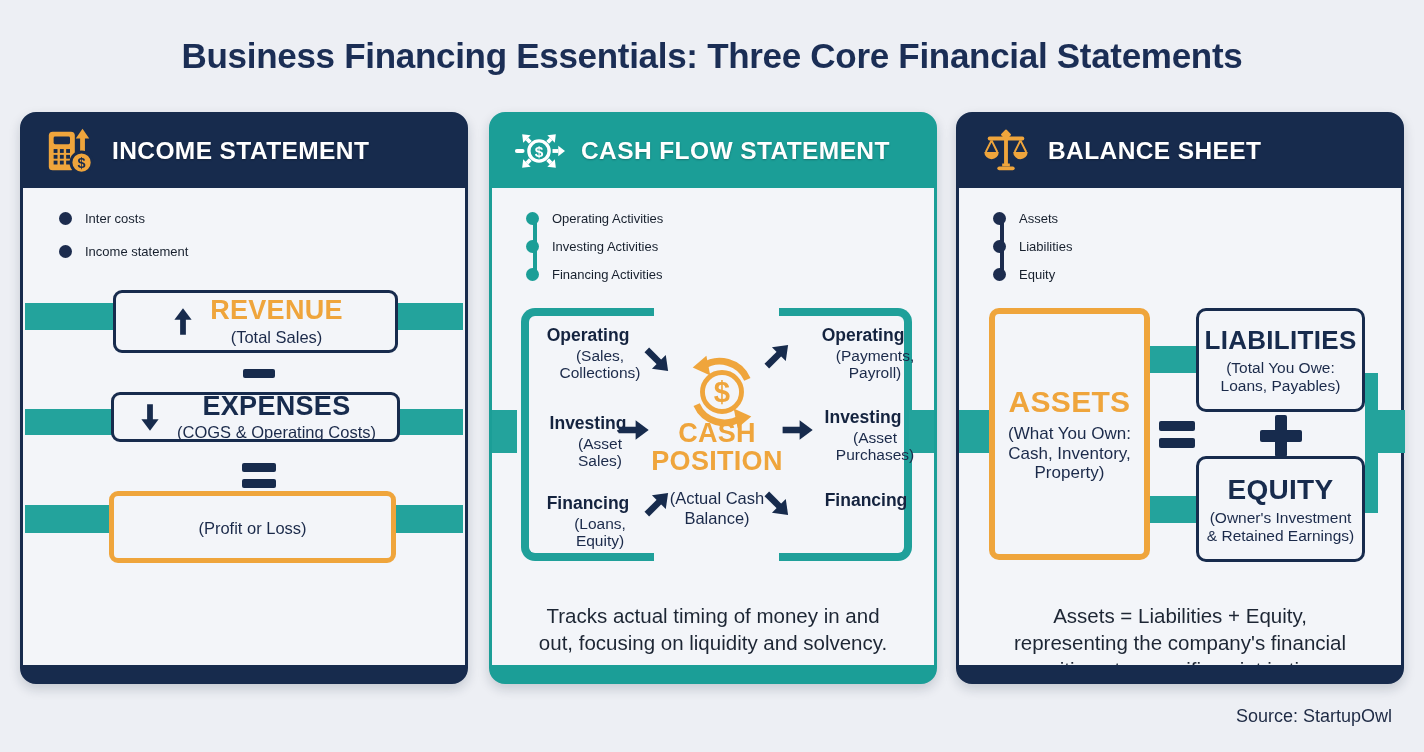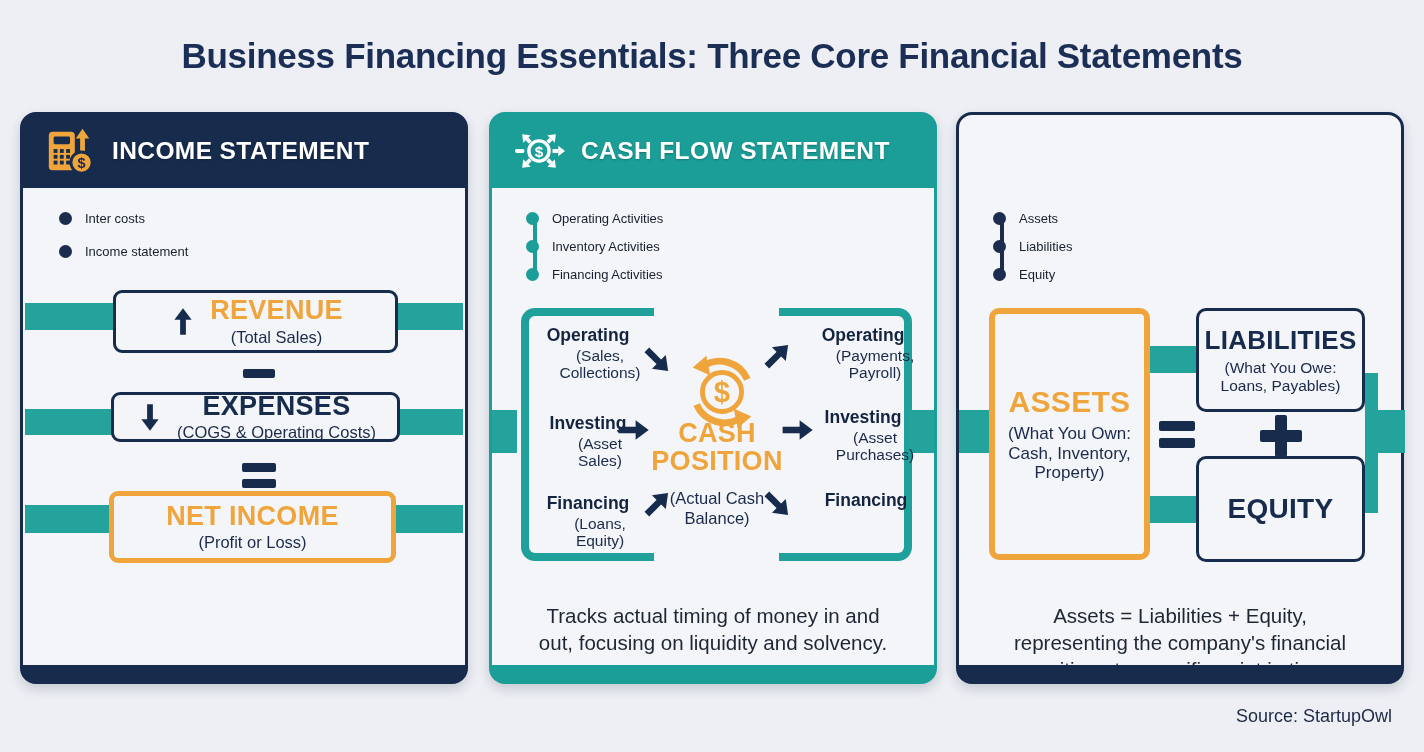--- a/index.html
+++ b/index.html
@@ -164,21 +164,20 @@
       </div>
     </div>
 
     <div class="op-equals" style="left:219px; top:348px">
         <div></div>
         <div></div>
       </div>
 
     <div class="flow-box orange-border" style="left:86px; top:376px; width:287px; height:72px">
       <div class="fb-text">
-        <div class="fb-title t-orange">NET INCOME</div>
         <div class="fb-sub">(Profit or Loss)</div>
       </div>
     </div>
 
     <div class="panel-footer navy-bg"></div>
   </section>
 
   <section class="panel teal" style="left:489px">
     <header class="panel-header teal-bg">
       <svg width="52" height="52" viewBox="0 0 54 54">
@@ -213,21 +212,21 @@
       <span class="htxt">CASH FLOW STATEMENT</span>
     </header>
 
     <div class="bullet-line" style="left:40.5px; top:102px; height:58px; background:#1b9e97"></div>
     <div class="bullet-row" style="left:34px; top:96px">
       <span class="bullet-dot dot-teal"></span>
       <span class="bullet-label">Operating Activities</span>
     </div>
     <div class="bullet-row" style="left:34px; top:124px">
       <span class="bullet-dot dot-teal"></span>
-      <span class="bullet-label">Inventory Activities</span>
+      <span class="bullet-label">Investing Activities</span>
     </div>
     <div class="bullet-row" style="left:34px; top:152px">
       <span class="bullet-dot dot-teal"></span>
       <span class="bullet-label">Financing Activities</span>
     </div>
 
     <div class="bracket left" style="left:29px; top:193px"></div>
     <div class="bracket right" style="left:287px; top:193px"></div>
     <div class="tbar" style="left:0; top:295px; width:25px; height:43px"></div>
     <div class="tbar" style="right:0; top:295px; width:25px; height:43px"></div>
@@ -298,20 +297,36 @@
     <div class="cf-label" style="left:312px; top:375px; width:124px">
       <b>Financing</b>
     </div>
 
     <p class="desc">Tracks actual timing of money in and
 out, focusing on liquidity and solvency.</p>
     <div class="panel-footer teal-bg"></div>
   </section>
 
   <section class="panel navy" style="left:956px">
+    <header class="panel-header navy-bg">
+      <svg width="52" height="52" viewBox="0 0 54 54">
+        <g fill="#efa53c" stroke="#efa53c">
+          <rect x="8" y="12" width="38" height="4" rx="2" stroke="none"></rect>
+          <rect x="25" y="10" width="4" height="31" stroke="none"></rect>
+          <rect x="23" y="6" width="8" height="8" rx="1" transform="rotate(45 27 10)" stroke="none"></rect>
+          <path d="M12 16 L6 28 M12 16 L18 28" fill="none" stroke-width="2"></path>
+          <path d="M4.5 28 A7.5 7.5 0 0 0 19.5 28 Z" stroke="none"></path>
+          <path d="M42 16 L36 28 M42 16 L48 28" fill="none" stroke-width="2"></path>
+          <path d="M34.5 28 A7.5 7.5 0 0 0 49.5 28 Z" stroke="none"></path>
+          <rect x="23" y="40" width="8" height="3" stroke="none"></rect>
+          <rect x="18" y="43" width="18" height="4" rx="2" stroke="none"></rect>
+        </g>
+      </svg>
+      <span class="htxt">BALANCE SHEET</span>
+    </header>
 
     <div class="bullet-line" style="left:40.5px; top:102px; height:58px; background:#1c2c4e"></div>
     <div class="bullet-row" style="left:34px; top:96px">
       <span class="bullet-dot dot-navy"></span>
       <span class="bullet-label">Assets</span>
     </div>
     <div class="bullet-row" style="left:34px; top:124px">
       <span class="bullet-dot dot-navy"></span>
       <span class="bullet-label">Liabilities</span>
     </div>
@@ -333,31 +348,33 @@
 Property)</div>
     </div>
 
     <div class="op-equals" style="left:200px; top:306px">
         <div style="width:36px;height:10px"></div>
         <div style="width:36px;height:10px"></div>
       </div>
 
     <div class="bs-box bs-navy" style="left:237px; top:193px; width:169px; height:104px">
       <div class="bs-title t-navy" style="font-size:26px">LIABILITIES</div>
-      <div class="fb-sub" style="font-size:15.5px">(What You Owe:
+      <div class="fb-sub" style="font-size:15.5px">(Total You Owe:
 Loans, Payables)</div>
     </div>
 
     <div class="op-plus" style="left:301px; top:300px">
         <div class="ph"></div>
         <div class="pv"></div>
       </div>
 
     <div class="bs-box bs-navy" style="left:237px; top:341px; width:169px; height:106px">
       <div class="bs-title t-navy" style="font-size:28px">EQUITY</div>
+      <div class="fb-sub" style="font-size:15.5px">(Owner's Investment
+&amp; Retained Earnings)</div>
     </div>
 
     <p class="desc">Assets = Liabilities + Equity,
 representing the company's financial
 position at a specific point in time.</p>
     <div class="panel-footer navy-bg"></div>
   </section>
 
   <div class="source">Source: StartupOwl</div>
 

